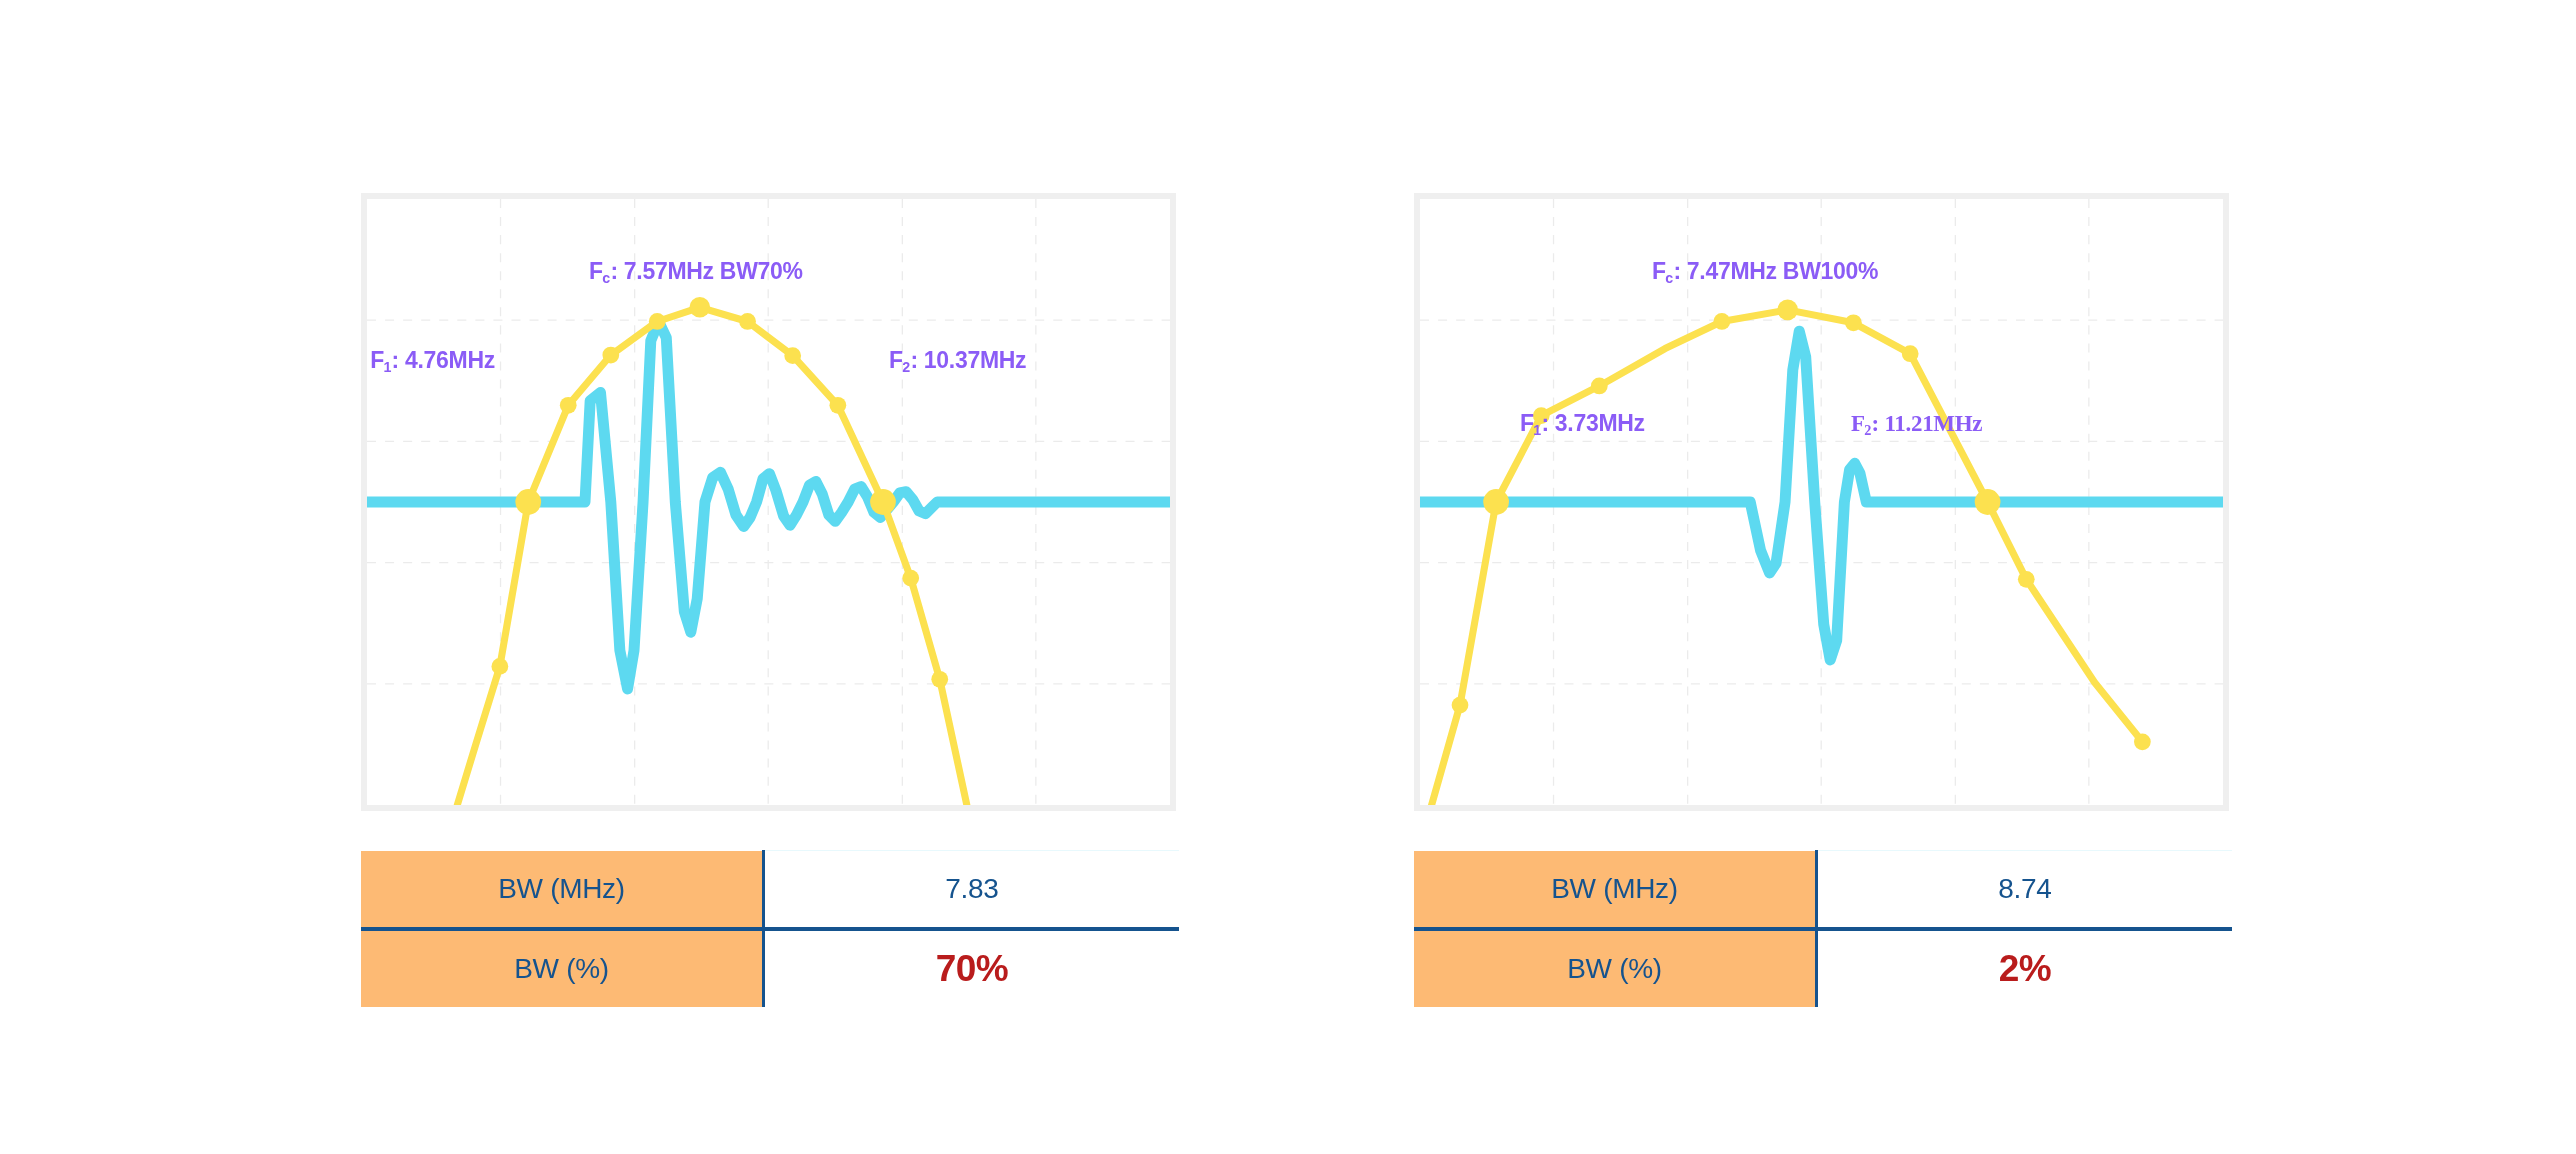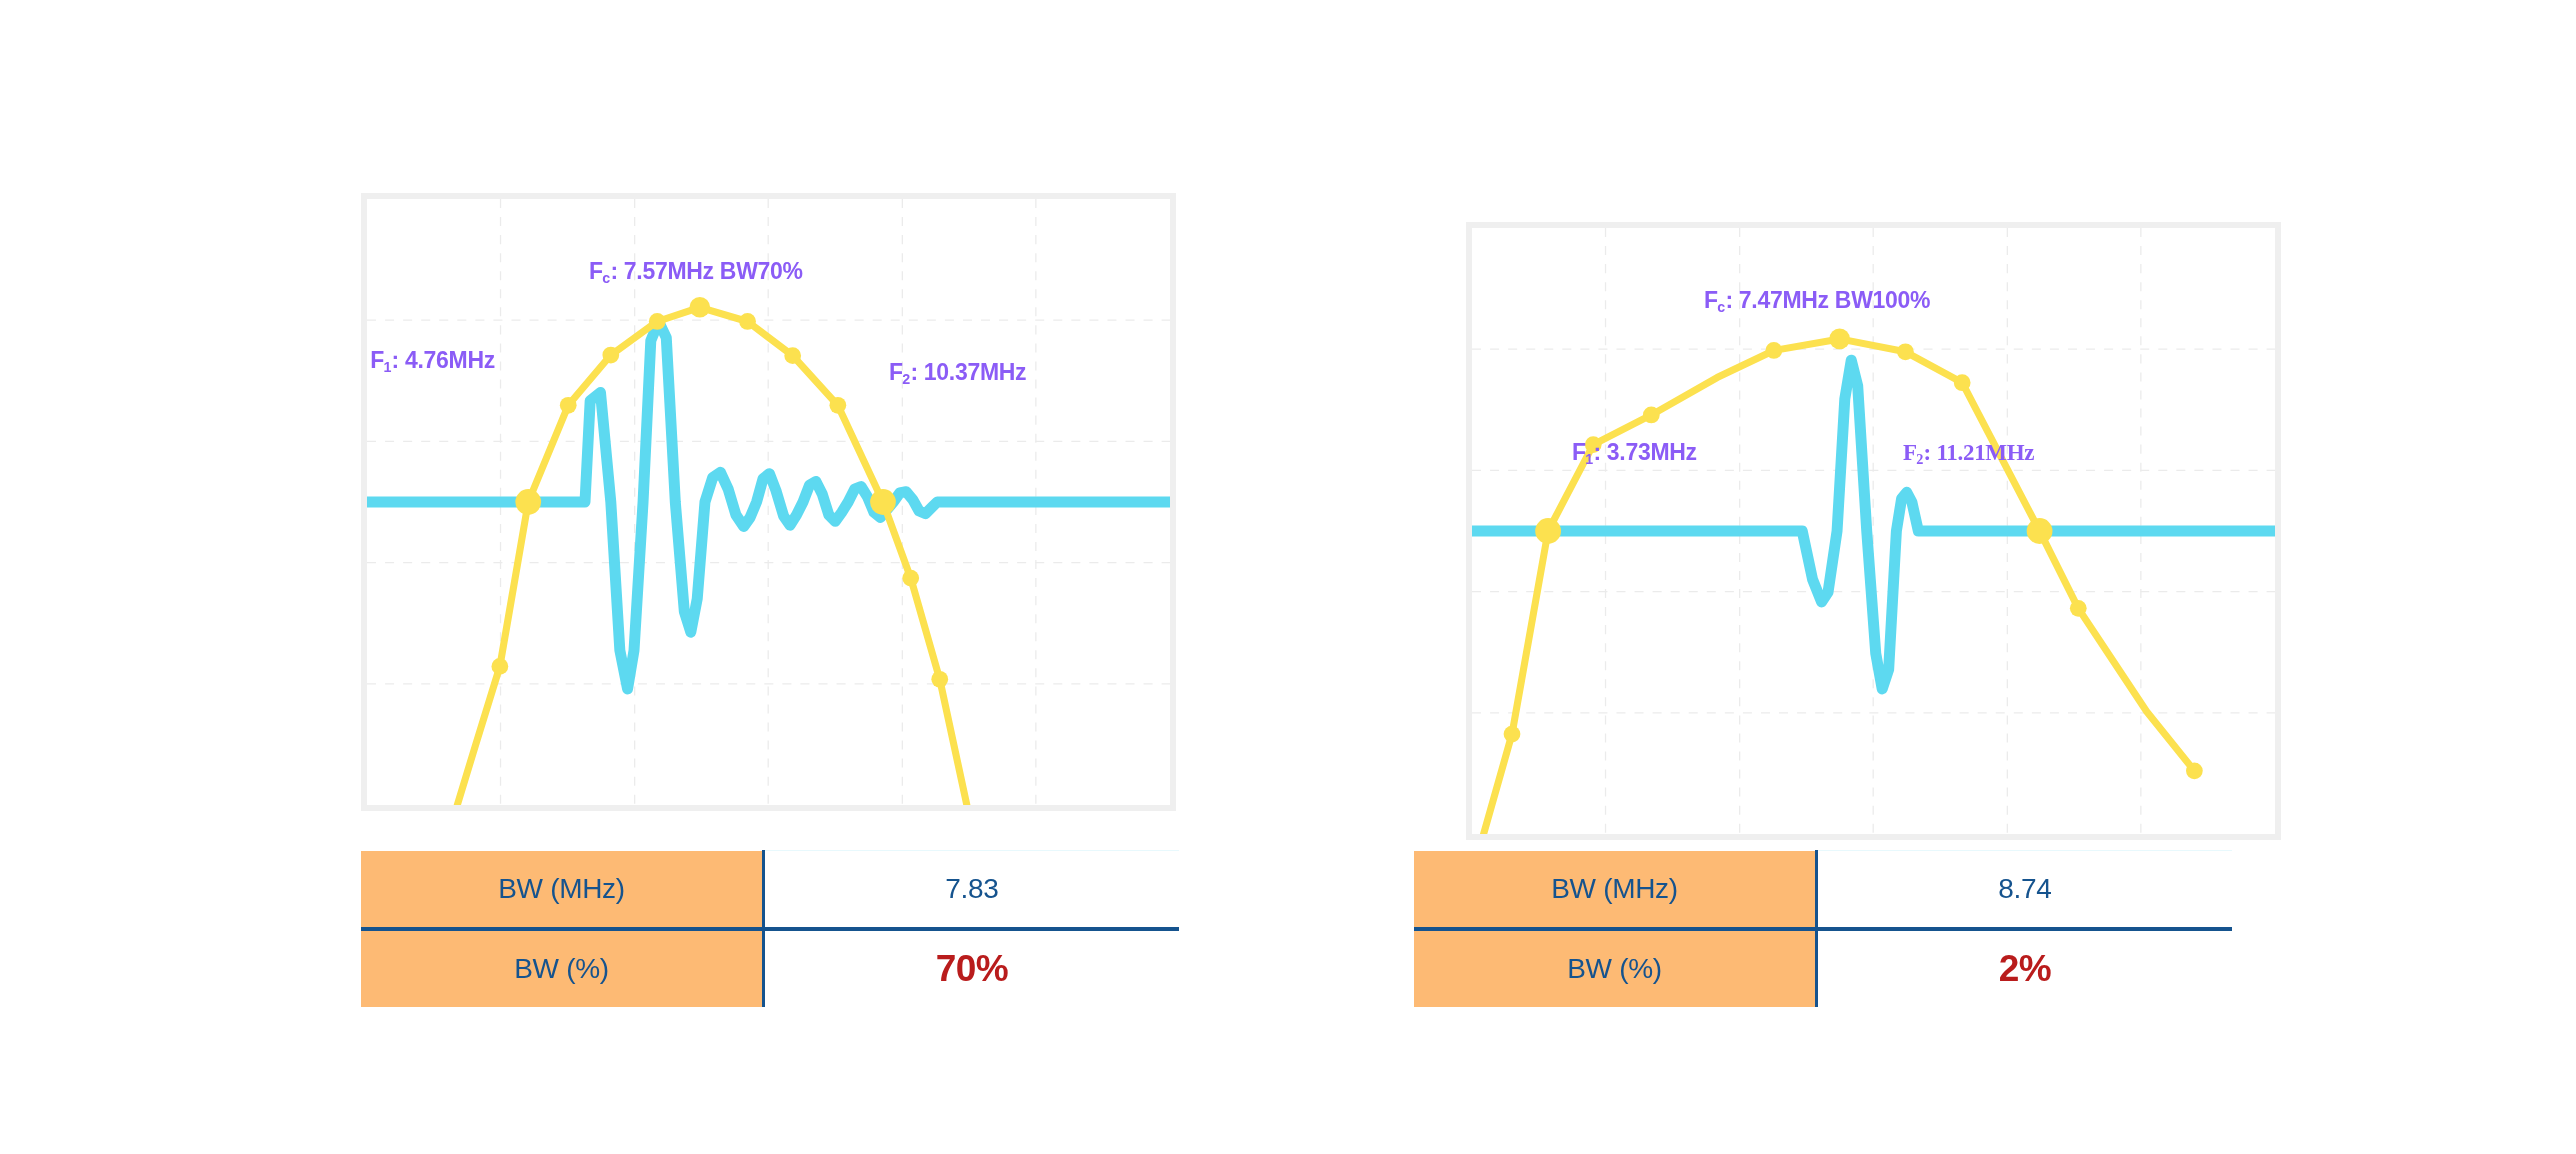--- a/index.html
+++ b/index.html
@@ -20,21 +20,21 @@
     background: #ffffff;
   }
 
   
   .panel {
     position: absolute;
     top: 193px;
     width: 815px;
   }
   .panel.left  { left: 361px; }
-  .panel.right { left: 1466px; margin-top: 29px; }
+  .panel.right { left: 1414px; }
 
   .plot-frame {
     position: relative;
     width: 815px;
     height: 618px;
     box-sizing: border-box;
     border: 6.4px solid #efefef;
     background: #ffffff;
   }
   .plot-svg {
@@ -59,21 +59,21 @@
     font-size: 0.62em;
     vertical-align: baseline;
     position: relative;
     top: 0.30em;
     left: -0.03em;
   }
 
   
   .l-fc { left: 222px; top: 61px; }
   .l-f1 { left: 3.2px;   top: 150px; }
-  .l-f2 { left: 522px; top: 162px; }
+  .l-f2 { left: 522px; top: 150px; }
   
   .r-fc { left: 232px; top: 61px; }
   .r-f1 { left: 100px; top: 213px; }
   .r-f2 { left: 431px; top: 213px; font-family: Liberation Serif, serif; }
 
   
   .bw-table {
     position: absolute;
     top: 850px;
     width: 815px;

